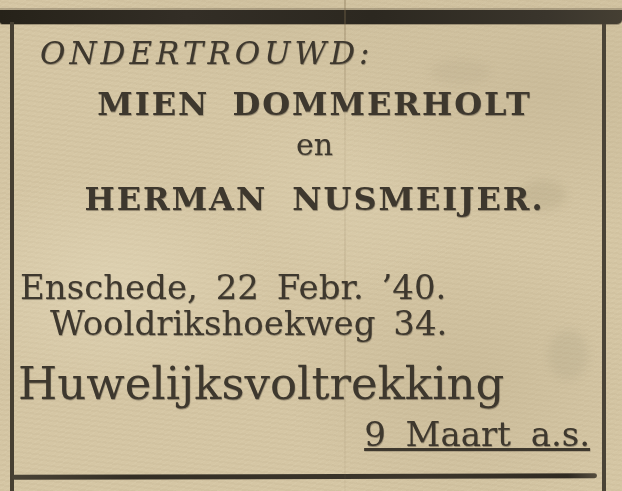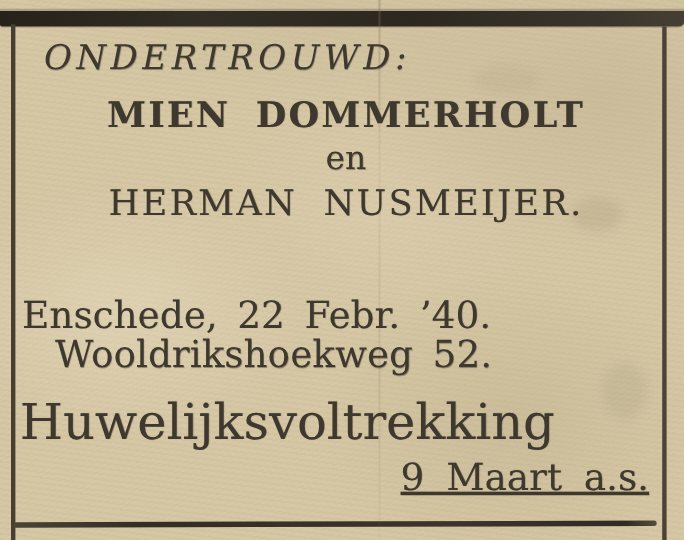--- a/index.html
+++ b/index.html
@@ -40,21 +40,21 @@
   }
   .crease {
     position: absolute; left: 344px; top: 0; width: 2px; height: 491px;
     background: linear-gradient(180deg, rgba(130,112,80,0.35), rgba(130,112,80,0.08) 30%, rgba(130,112,80,0.16) 70%, rgba(130,112,80,0.05));
   }
   .smudge { position: absolute; border-radius: 50%; filter: blur(4px); }
   .title      { left: 40px;  top: 38px;  font-size: 31px; letter-spacing: 4px; font-style: italic; }
   .name-block { position: absolute; left: 14px; width: 565px; text-align: center; margin-left: 18px; }
   .bride      { top: 88px;  font-size: 32px; font-weight: bold; letter-spacing: 2px; word-spacing: 10px; }
   .conj       { top: 130px; font-size: 30px; }
-  .groom      { top: 168px; font-size: 32px; font-weight: normal; letter-spacing: 2px; word-spacing: 12px; }
+  .groom      { top: 183px; font-size: 32px; font-weight: bold; letter-spacing: 2px; word-spacing: 12px; }
   .place-date { left: 20px; top: 226px; font-size: 34px; word-spacing: 7px; margin-top: 44px; }
   .addr1      { left: 50px; top: 268px; font-size: 34px; word-spacing: 7px; }
   .addr2      { left: 50px; top: 306px; font-size: 34px; word-spacing: 7px; }
   .event      { left: 18px; top: 361px; font-size: 45px; }
   .event-date { right: 32px; top: 417px; font-size: 34px; word-spacing: 9px; text-decoration: underline; }
 </style>
 </head>
 <body>
 
 <div class="scan">
@@ -69,18 +69,18 @@
   <div class="smudge" style="left:548px; top:330px; width:40px; height:50px; background: rgba(148,138,112,0.15);"></div>
   <div class="smudge" style="left:430px; top:60px; width:60px; height:24px; background: rgba(160,148,118,0.14);"></div>
 
   <div class="txt title">ONDERTROUWD:</div>
 
   <div class="txt name-block bride">MIEN DOMMERHOLT</div>
   <div class="txt name-block conj">en</div>
   <div class="txt name-block groom">HERMAN NUSMEIJER.</div>
 
   <div class="txt place-date">Enschede, 22 Febr. ’40.</div>
-  <div class="txt addr2">Wooldrikshoekweg 52.</div>
+  <div class="txt addr2">Wooldrikshoekweg 34.</div>
 
   <div class="txt event">Huwelijksvoltrekking</div>
   <div class="txt event-date">9 Maart a.s.</div>
 
 </div>
 
 </body></html>

